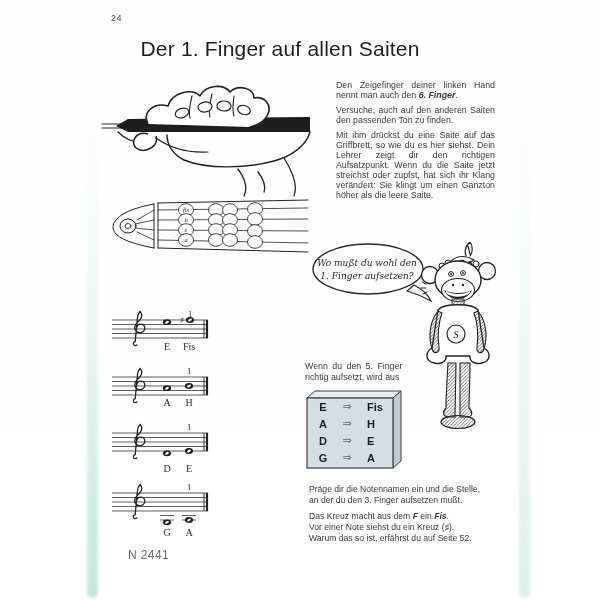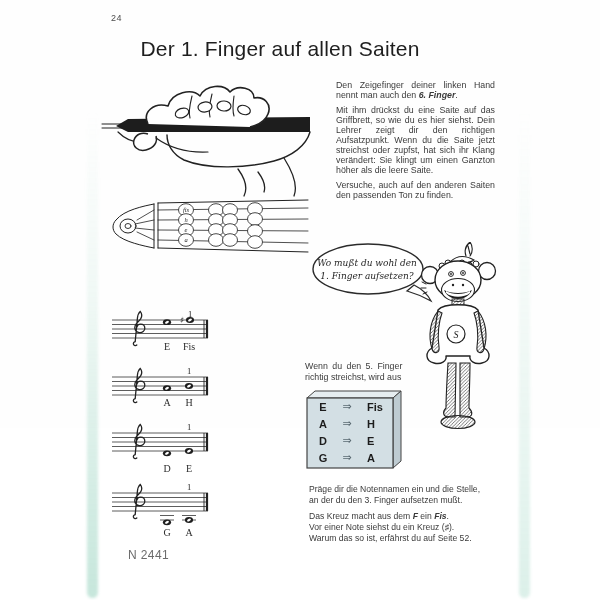--- a/index.html
+++ b/index.html
@@ -81,22 +81,22 @@
       <ellipse cx="136" cy="24" rx="7" ry="5" transform="rotate(4 136 24)"></ellipse>
       <ellipse cx="156" cy="28" rx="6.5" ry="4.5" transform="rotate(18 156 28)"></ellipse>
     </g>
     <path d="M60,52 C54,50 48,52 46,58 C44,64 50,70 58,68 C66,66 70,60 68,54" fill="#ffffff" stroke="#222" stroke-width="1.5"></path>
     <path class="ink" stroke-width="1.2" d="M68,56 C82,66 100,71 120,70"></path>
     <path class="ink" stroke-width="1.3" d="M150,87 C158,98 160,106 156,114 M196,76 C206,92 210,104 206,114 M170,90 C176,98 178,104 176,110"></path>
   </svg>
 
   <div class="abs intro">
     <p><span>Den Zeigefinger deiner linken Hand nennt man auch den </span><span class="bold-it">6. Finger</span><span>.</span></p>
+    <p>Versuche, auch auf den anderen Saiten den passenden Ton zu finden.</p>
     <p>Mit ihm drückst du eine Saite auf das Griffbrett, so wie du es hier siehst. Dein Lehrer zeigt dir den richtigen Aufsatzpunkt. Wenn du die Saite jetzt streichst oder zupfst, hat sich ihr Klang verändert: Sie klingt um einen Ganzton höher als die leere Saite.</p>
-    <p>Versuche, auch auf den anderen Saiten den passenden Ton zu finden.</p>
   </div>
 
   <svg class="abs" style="left:108px;top:196px" width="205" height="72" viewBox="0 0 205 72">
     <path class="ink" stroke-width="1" d="M46,8 C36,10 16,14 8,24 C4,28 4,34 8,38 C16,46 36,50 46,52"></path>
     <ellipse cx="20" cy="30" rx="8" ry="7" class="ink" stroke-width="1"></ellipse>
     <ellipse cx="20" cy="30" rx="3" ry="2.5" class="ink" stroke-width="0.9"></ellipse>
     <path class="ink" stroke-width="0.8" d="M46,14 L29,24 M46,24 L27,28 M46,34 L27,32 M46,44 L29,36"></path>
     <path class="ink" stroke-width="1" d="M46,8 L46,52 M50,7 L50,52"></path>
     <path class="ink" stroke-width="1" d="M50,7 L200,4 M50,52 L200,56"></path>
     <path class="ink" stroke-width="0.8" d="M50,14 L200,12 M50,24 L200,23 M50,34 L200,35 M50,44 L200,47"></path>
@@ -248,21 +248,21 @@
     </g>
     <use href="#wnote" x="63" y="43.3"></use>
     <use href="#wnote" x="85" y="41"></use>
     <text class="finger-num" x="85" y="11">1</text>
     <text class="note-letter" x="63" y="57">G</text>
     <text class="note-letter" x="85" y="57">A</text>
   </svg>
 
   <div class="abs caption">
     <div class="c1">Wenn du den 5. Finger</div>
-    <div>richtig streichst, wird aus</div>
+    <div>richtig aufsetzt, wird aus</div>
   </div>
 
   <svg class="abs" style="left:306px;top:390px" width="98" height="82" viewBox="0 0 98 82">
     <polygon points="1,8 9,1 95,1 87,8" fill="#e6edf0" stroke="#444" stroke-width="1"></polygon>
     <polygon points="87,8 95,1 95,71 87,78" fill="#becbd1" stroke="#444" stroke-width="1"></polygon>
     <rect x="1" y="8" width="86" height="70" fill="#d3dfe4" stroke="#444" stroke-width="1.2"></rect>
   </svg>
   <div class="abs map-rows">
     <div class="map-row">
       <span class="map-from">E</span>

